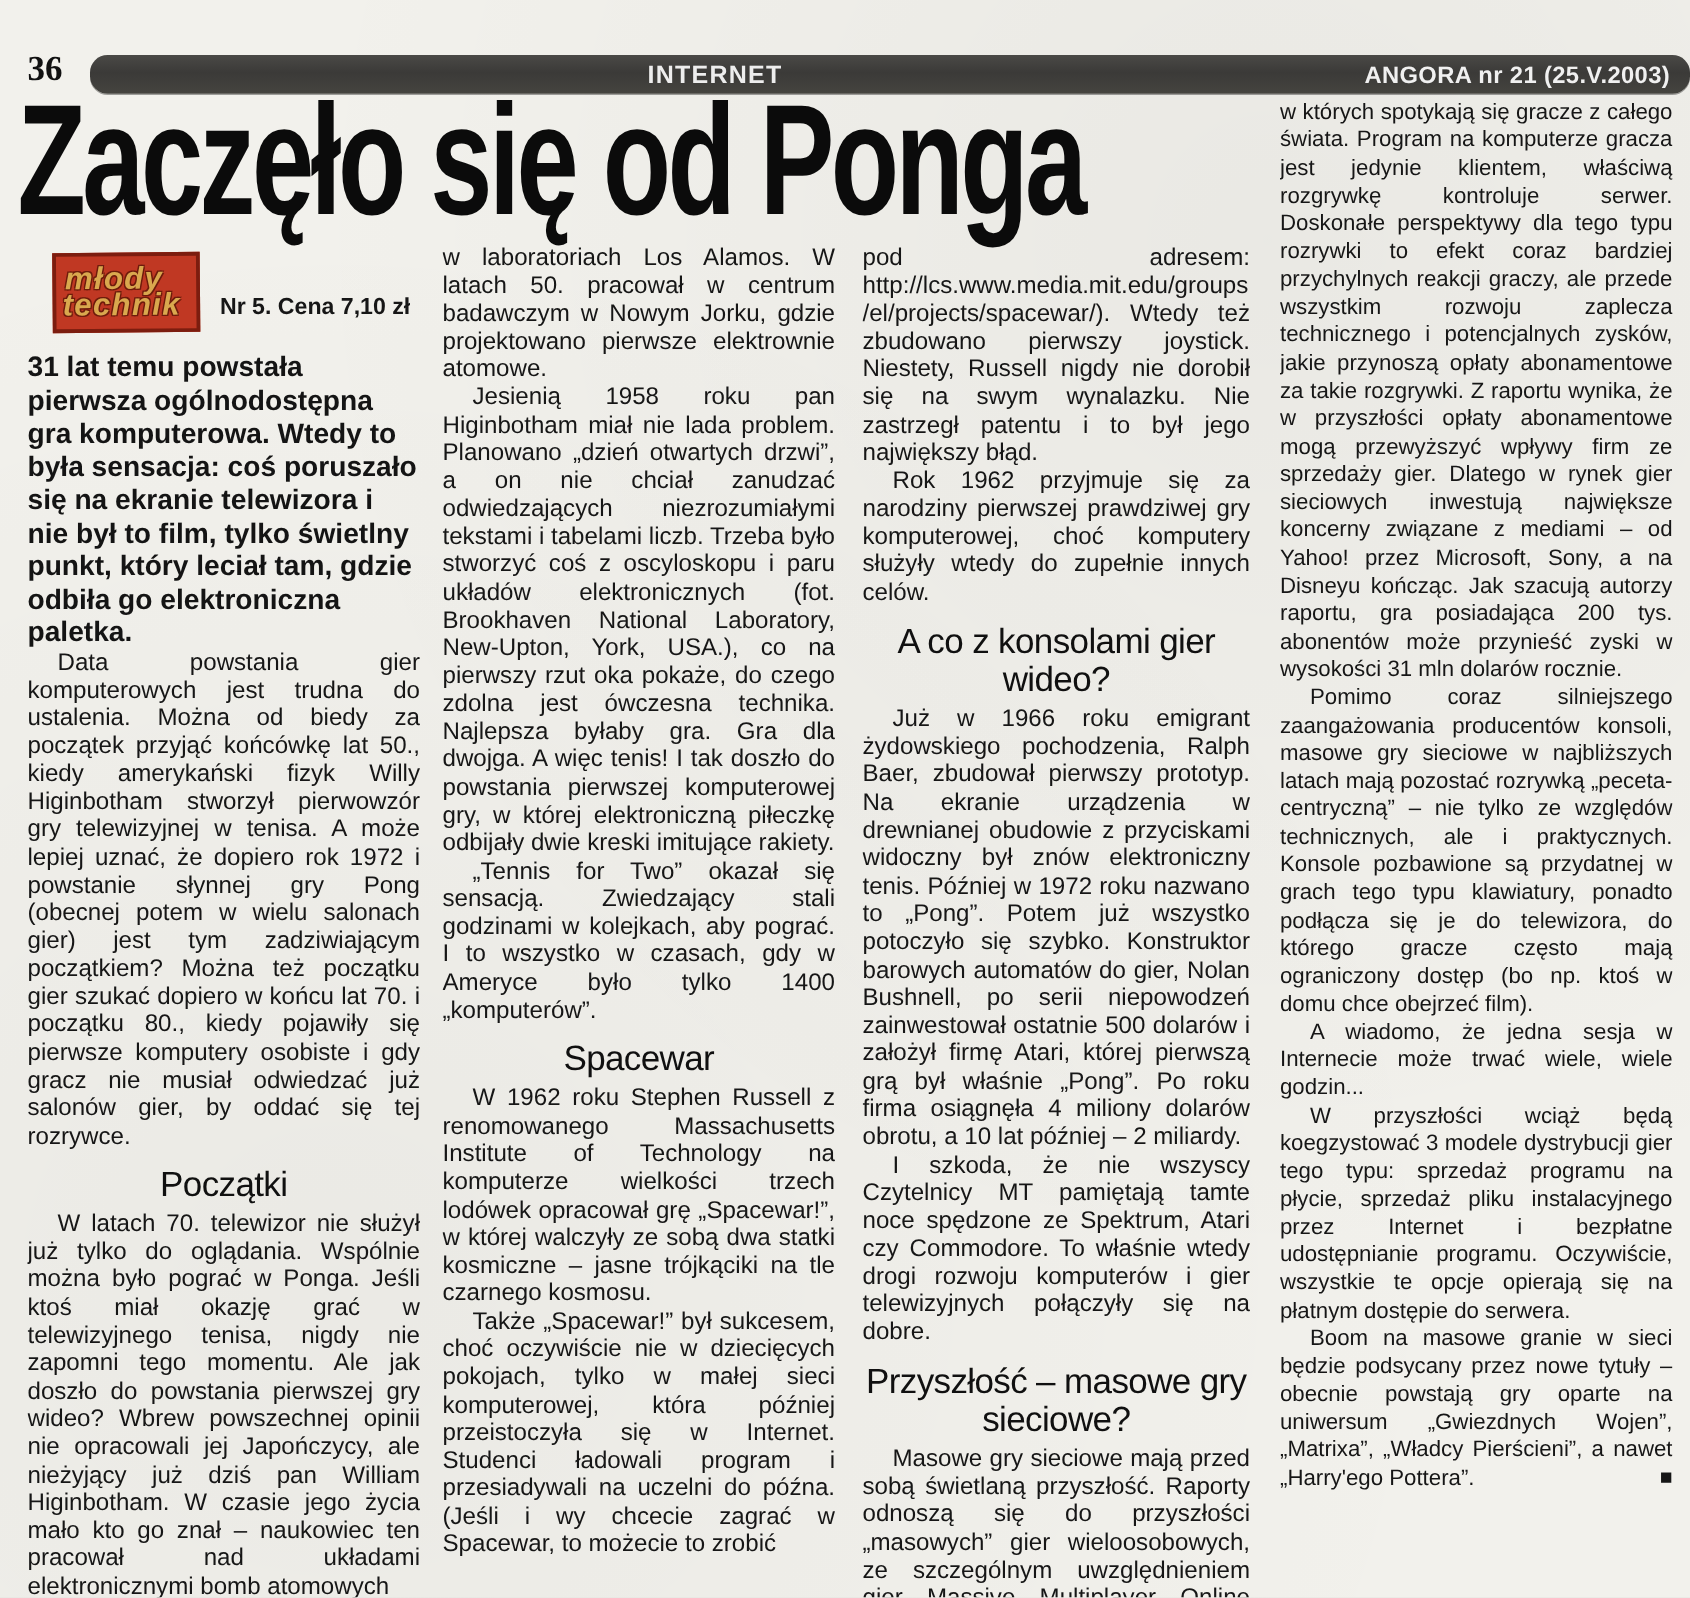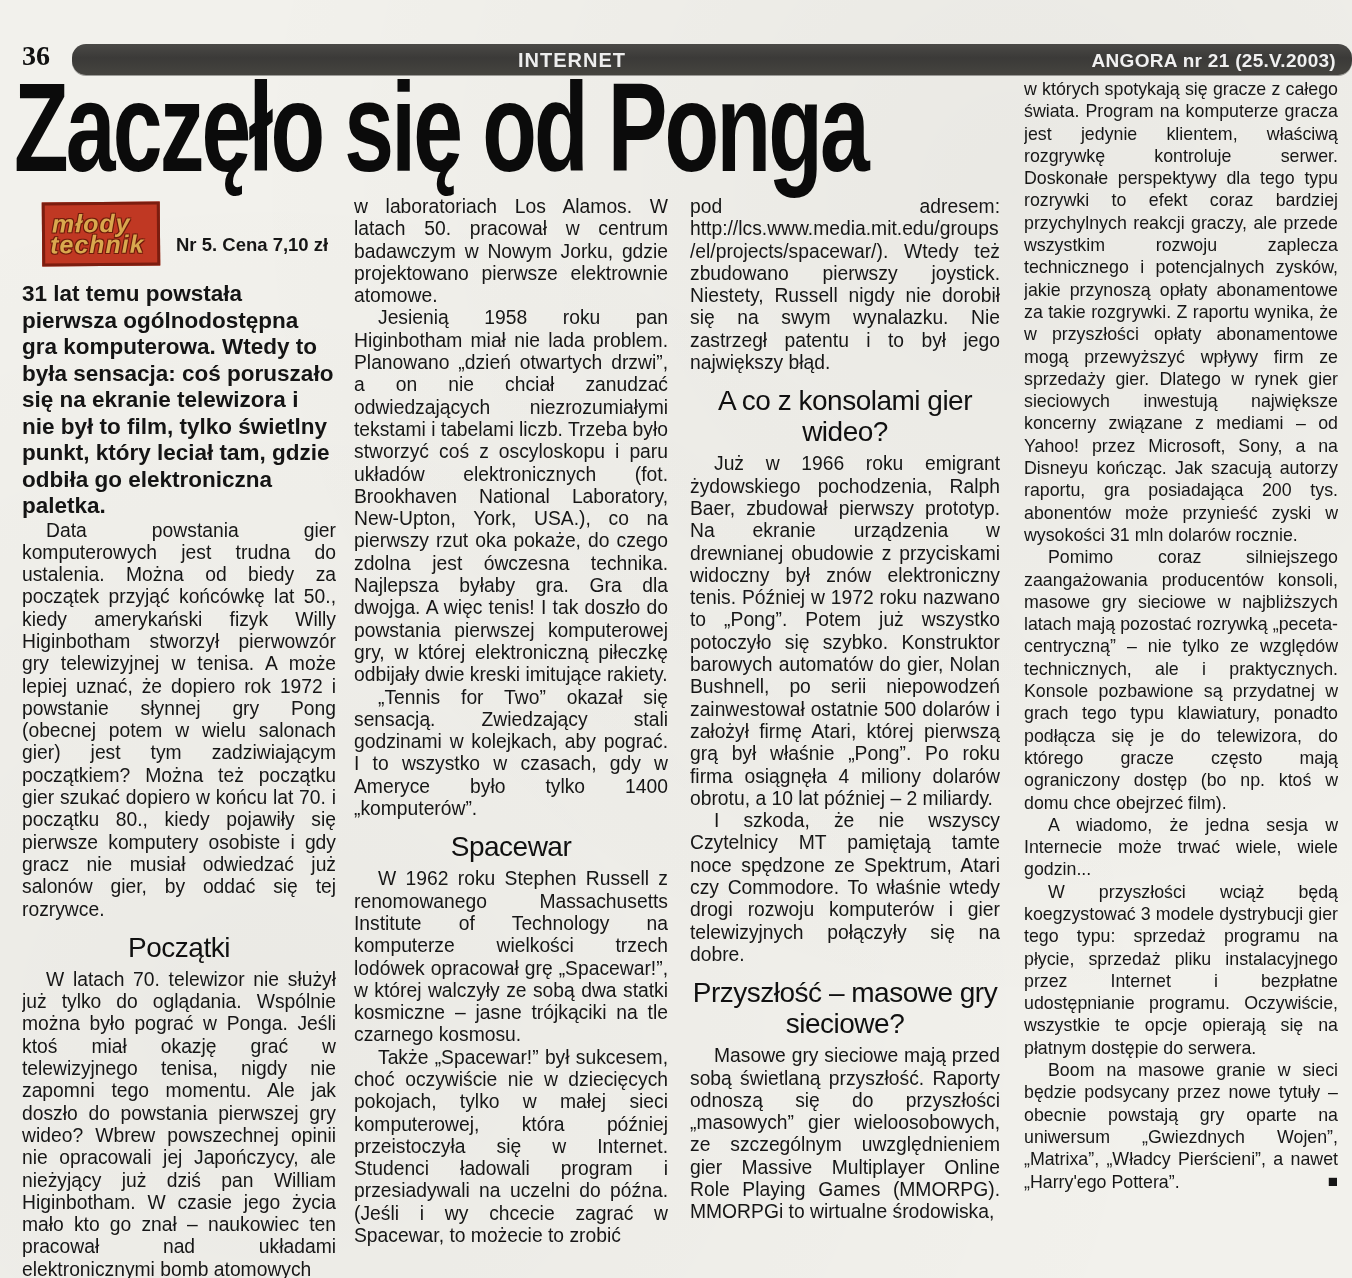--- a/index.html
+++ b/index.html
@@ -109,20 +109,21 @@
     <p>w laboratoriach Los Alamos. W latach 50. pracował w centrum badawczym w Nowym Jorku, gdzie projektowano pierwsze elektrownie atomowe.</p>
     <p class="indent">Jesienią 1958 roku pan Higinbotham miał nie lada problem. Planowano „dzień otwartych drzwi”, a on nie chciał zanudzać odwiedzających niezrozumiałymi tekstami i tabelami liczb. Trzeba było stworzyć coś z oscyloskopu i paru układów elektronicznych (fot. Brookhaven National Laboratory, New-Upton, York, USA.), co na pierwszy rzut oka pokaże, do czego zdolna jest ówczesna technika. Najlepsza byłaby gra. Gra dla dwojga. A więc tenis! I tak doszło do powstania pierwszej komputerowej gry, w której elektroniczną piłeczkę odbijały dwie kreski imitujące rakiety.</p>
     <p class="indent">„Tennis for Two” okazał się sensacją. Zwiedzający stali godzinami w kolejkach, aby pograć. I to wszystko w czasach, gdy w Ameryce było tylko 1400 „komputerów”.</p>
     <h2>Spacewar</h2>
     <p class="indent">W 1962 roku Stephen Russell z renomowanego Massachusetts Institute of Technology na komputerze wielkości trzech lodówek opracował grę „Spacewar!”, w której walczyły ze sobą dwa statki kosmiczne – jasne trójkąciki na tle czarnego kosmosu.</p>
     <p class="indent">Także „Spacewar!” był sukcesem, choć oczywiście nie w dziecięcych pokojach, tylko w małej sieci komputerowej, która później przeistoczyła się w Internet. Studenci ładowali program i przesiadywali na uczelni do późna. (Jeśli i wy chcecie zagrać w Spacewar, to możecie to zrobić</p>
   </div>
 
   <div class="col" id="col3">
     <p class="break">pod adresem: http://lcs.www.media.mit.edu/groups/el/projects/spacewar/). Wtedy też zbudowano pierwszy joystick. Niestety, Russell nigdy nie dorobił się na swym wynalazku. Nie zastrzegł patentu i to był jego największy błąd.</p>
+    <p class="indent">Rok 1962 przyjmuje się za narodziny pierwszej prawdziwej gry komputerowej, choć komputery służyły wtedy do zupełnie innych celów.</p>
     <h2>A co z konsolami gier wideo?</h2>
     <p class="indent">Już w 1966 roku emigrant żydowskiego pochodzenia, Ralph Baer, zbudował pierwszy prototyp. Na ekranie urządzenia w drewnianej obudowie z przyciskami widoczny był znów elektroniczny tenis. Później w 1972 roku nazwano to „Pong”. Potem już wszystko potoczyło się szybko. Konstruktor barowych automatów do gier, Nolan Bushnell, po serii niepowodzeń zainwestował ostatnie 500 dolarów i założył firmę Atari, której pierwszą grą był właśnie „Pong”. Po roku firma osiągnęła 4 miliony dolarów obrotu, a 10 lat później – 2 miliardy.</p>
     <p class="indent">I szkoda, że nie wszyscy Czytelnicy MT pamiętają tamte noce spędzone ze Spektrum, Atari czy Commodore. To właśnie wtedy drogi rozwoju komputerów i gier telewizyjnych połączyły się na dobre.</p>
     <h2>Przyszłość – masowe gry sieciowe?</h2>
     <p class="indent">Masowe gry sieciowe mają przed sobą świetlaną przyszłość. Raporty odnoszą się do przyszłości „masowych” gier wieloosobowych, ze szczególnym uwzględnieniem gier Massive Multiplayer Online Role Playing Games (MMORPG). MMORPGi to wirtualne środowiska,</p>
   </div>
 
   <div class="col" id="col4">
     <p>w których spotykają się gracze z całego świata. Program na komputerze gracza jest jedynie klientem, właściwą rozgrywkę kontroluje serwer. Doskonałe perspektywy dla tego typu rozrywki to efekt coraz bardziej przychylnych reakcji graczy, ale przede wszystkim rozwoju zaplecza technicznego i potencjalnych zysków, jakie przynoszą opłaty abonamentowe za takie rozgrywki. Z raportu wynika, że w przyszłości opłaty abonamentowe mogą przewyższyć wpływy firm ze sprzedaży gier. Dlatego w rynek gier sieciowych inwestują największe koncerny związane z mediami – od Yahoo! przez Microsoft, Sony, a na Disneyu kończąc. Jak szacują autorzy raportu, gra posiadająca 200 tys. abonentów może przynieść zyski w wysokości 31 mln dolarów rocznie.</p>
     <p class="indent">Pomimo coraz silniejszego zaangażowania producentów konsoli, masowe gry sieciowe w najbliższych latach mają pozostać rozrywką „peceta-centryczną” – nie tylko ze względów technicznych, ale i praktycznych. Konsole pozbawione są przydatnej w grach tego typu klawiatury, ponadto podłącza się je do telewizora, do którego gracze często mają ograniczony dostęp (bo np. ktoś w domu chce obejrzeć film).</p>

